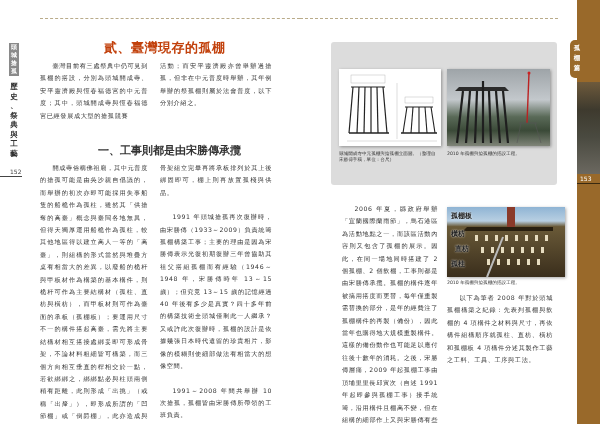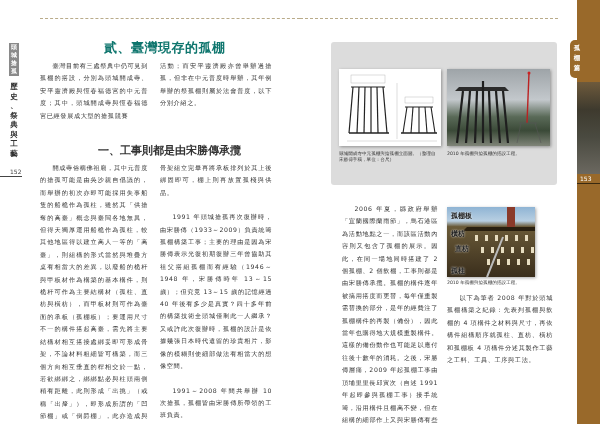--- a/index.html
+++ b/index.html
@@ -4,30 +4,30 @@
 <style>
   html, body { margin:0; padding:0; }
   body { width:600px; height:424px; background:#ffffff; position:relative; overflow:hidden;
          font-family:"DejaVu Serif", serif; color:#222; }
   .dotline { position:absolute; top:18px; height:0; border-top:1px dashed #b9ab8a; }
   .side-tab-left { position:absolute; left:9px; top:43px; width:10px; height:33px; background:#8a8a8a; }
   .side-tab-left span { display:block; color:#fff; font-size:6px; line-height:8px; text-align:center; font-family:"DejaVu Sans", sans-serif; font-weight:bold; }
   .vert-title { position:absolute; left:8px; top:82px; width:12px; font-size:7.5px; line-height:9.5px; text-align:center; font-weight:bold; color:#333; font-family:"DejaVu Sans", sans-serif; }
   .page-num-left { position:absolute; left:10px; top:168px; font-size:6px; color:#444; font-family:"DejaVu Sans", sans-serif; }
   .page-num-left-line { position:absolute; left:0; top:176px; width:22px; height:1px; background:#444; }
-  h1.t1 { position:absolute; left:104px; top:39px; margin:0; font-size:13px; font-weight:bold; color:#0f766e; letter-spacing:0.5px; }
+  h1.t1 { position:absolute; left:104px; top:39px; margin:0; font-size:13px; font-weight:bold; color:#c2410c; letter-spacing:0.5px; }
   h2.t2 { position:absolute; left:98px; top:143px; margin:0; font-size:11px; font-weight:bold; color:#333; }
   .para { position:absolute; font-size:6.2px; line-height:12.4px; color:#333; text-align:justify; letter-spacing:0.6px; font-family:"DejaVu Sans", sans-serif; margin:0; }
   .para p { margin:0 0 12px 0; text-indent:2em; }
   .figbox { position:absolute; left:331px; top:42px; width:226px; height:143px; background:#dcdcdc; border-radius:3px; }
   .fig-drawing { position:absolute; left:339px; top:69px; width:102px; height:77px; background:#fff; box-shadow:1px 1px 3px rgba(0,0,0,0.35); }
   .fig-photo { position:absolute; left:447px; top:69px; width:103px; height:77px; box-shadow:1px 1px 3px rgba(0,0,0,0.35); overflow:hidden;
                background:linear-gradient(#9ea4a8 0%, #c3c8cc 40%, #5a6a58 62%, #3b4a38 80%, #7f8478 100%); }
   .caption { position:absolute; font-size:4.6px; line-height:6px; color:#333; font-family:"DejaVu Sans", sans-serif; }
-  .fig-photo2 { position:absolute; left:447px; top:207px; width:88px; height:70px; overflow:hidden; box-shadow:1px 1px 3px rgba(0,0,0,0.35);
+  .fig-photo2 { position:absolute; left:447px; top:207px; width:118px; height:70px; overflow:hidden; box-shadow:1px 1px 3px rgba(0,0,0,0.35);
                 background:linear-gradient(#8fb4d4 0%, #b8cfe2 20%, #6a5a38 28%, #3a2e1c 100%); }
   .label-photo { position:absolute; font-size:7px; font-weight:bold; color:#222; text-shadow:0 0 2px #fff; font-family:"DejaVu Serif", serif; }
   .right-band { position:absolute; left:577px; top:0; width:23px; height:424px; background:#99692a; }
   .right-band-photo { position:absolute; left:577px; top:82px; width:23px; height:92px;
      background:linear-gradient(#6e5a3c 0%, #3e3a2e 30%, #4a4a40 60%, #6b6860 100%); }
   .right-tab { position:absolute; left:570px; top:40px; width:14px; height:38px; background:#99692a; border-radius:5px 0 0 5px; }
   .right-tab span { display:block; color:#fff; font-size:6.5px; line-height:10px; text-align:center; font-weight:bold; font-family:"DejaVu Sans", sans-serif; margin-top:3px; }
   .page-num-right { position:absolute; left:580px; top:175px; font-size:6px; color:#fff; font-family:"DejaVu Sans", sans-serif; }
   .page-num-right-line { position:absolute; left:577px; top:183px; width:23px; height:1px; background:#3a2a10; }
 </style>
@@ -158,21 +158,21 @@
         <rect x="60" y="52" width="3" height="6"></rect>
       <rect x="70" y="52" width="3" height="6"></rect>
         <rect x="80" y="52" width="3" height="6"></rect>
         <rect x="90" y="52" width="3" height="6"></rect>
     </g>
     <line x1="40" y1="70" x2="56" y2="30" stroke="#bbb" stroke-width="2"></line>
   </svg>
   <div class="label-photo" style="left:4px;top:4px;">孤棚板</div>
   <div class="label-photo" style="left:4px;top:22px;font-family:Liberation Mono, monospace;">橫枋</div>
   <div class="label-photo" style="left:8px;top:37px;">直枋</div>
-  <div class="label-photo" style="left:4px;top:52px;margin-top:7px;">孤柱</div>
+  <div class="label-photo" style="left:4px;top:52px;">孤柱</div>
 </div>
 <div class="caption" style="left:447px;top:280px;width:106px;">2010 年孤棚與搶孤棚的搭設工程。</div>
 
 <div class="para" style="left:342px;top:203px;width:96px;">
   <p>2006 年夏，縣政府舉辦「宜蘭國際蘭雨節」，烏石港區為活動地點之一，而該區活動內容則又包含了孤棚的展示。因此，在同一場地同時搭建了 2 個孤棚、2 個飲棚，工事則都是由宋勝傳承攬。孤棚的構件逐年被搞用搭度而更替，每年僅重製需替換的部分，是年的經費注了孤棚構件的再製（備份），因此當年也購得地大規模重製構件。這樣的備份動作也可能足以應付往後十數年的消耗。之後，宋勝傳層痛，2009 年起孤棚工事由頂埔里里長邱寅次（自述 1991 年起即參與孤棚工事）接手統籌，沿用構件且棚高不變，但在組構的細部作上又與宋勝傳有些不同。</p>
 </div>
 <div class="para" style="left:447px;top:292px;width:106px;">
   <p>以下為筆者 2008 年對於頭城孤棚構築之紀錄：先表列孤棚與飲棚的 4 項構件之材料與尺寸，再依構件組構順序就孤柱、直枋、橫枋和孤棚板 4 項構件分述其製作工藝之工料、工具、工序與工法。</p>
 </div>
 

